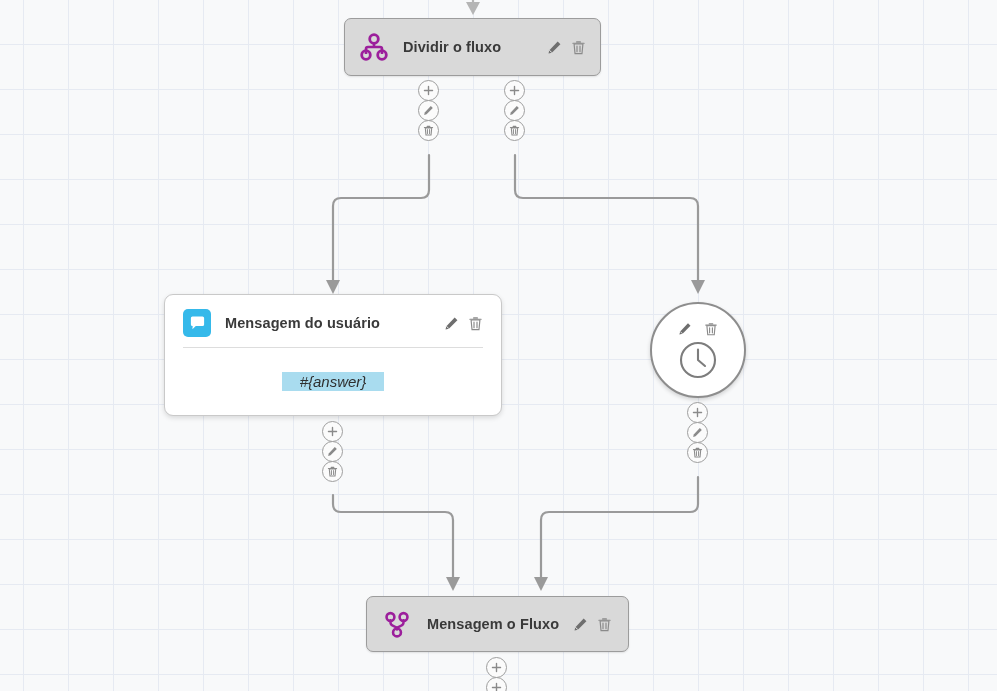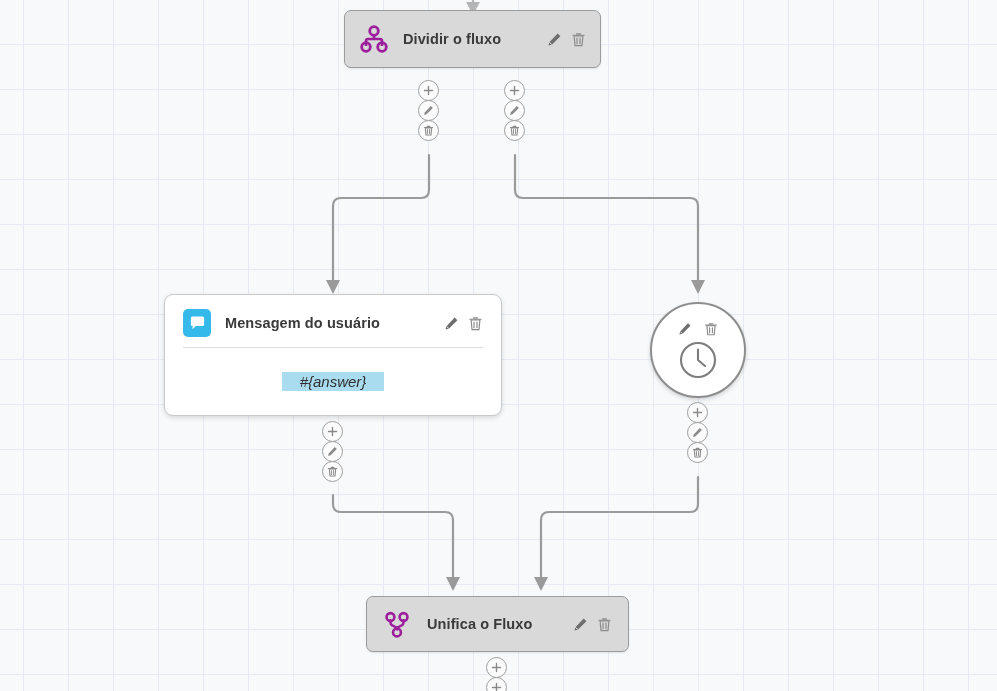--- a/index.html
+++ b/index.html
@@ -193,21 +193,21 @@
       <path d="M 333 495 L 333 504 Q 333 512 341 512 L 445 512 Q 453 512 453 520 L 453 580" stroke="#9a9a9a" stroke-width="2.2" fill="none" stroke-linecap="round"></path>
       <path d="M 446 577 L 460 577 L 453 591 Z" fill="#9a9a9a"></path>
     </g>
 
     <g>
       <path d="M 698 477 L 698 504 Q 698 512 690 512 L 549 512 Q 541 512 541 520 L 541 580" stroke="#9a9a9a" stroke-width="2.2" fill="none" stroke-linecap="round"></path>
       <path d="M 534 577 L 548 577 L 541 591 Z" fill="#9a9a9a"></path>
     </g>
   </svg>
 
-  <div class="node node-box" style="left:344px; top:10px; width:257px; height:58px; padding:0 14px;">
+  <div class="node node-box" style="left:344px; top:18px; width:257px; height:58px; padding:0 14px;">
     <span class="node-icon">
       <svg width="30" height="28" viewBox="0 0 30 28" xmlns="http://www.w3.org/2000/svg">
         <g stroke="#9c1f9c" stroke-width="2.6" fill="none">
           <path d="M 15 9 L 15 14 M 7 21 L 7 16 Q 7 14 9 14 L 21 14 Q 23 14 23 16 L 23 21"></path>
         </g>
         <circle cx="15" cy="6" r="4.3" fill="none" stroke="#9c1f9c" stroke-width="2.8"></circle>
         <circle cx="7" cy="22" r="4.3" fill="none" stroke="#9c1f9c" stroke-width="2.8"></circle>
         <circle cx="23" cy="22" r="4.3" fill="none" stroke="#9c1f9c" stroke-width="2.8"></circle>
       </svg>
     </span>
@@ -359,21 +359,21 @@
 
   <div class="node node-box" style="left:366px; top:596px; width:263px; height:56px; padding:0 16px;">
     <span class="node-icon">
       <svg width="28" height="30" viewBox="0 0 30 30" xmlns="http://www.w3.org/2000/svg">
         <path d="M 8 11 L 8 13 Q 8 16 11 17 L 15 19 M 22 11 L 22 13 Q 22 16 19 17 L 15 19 L 15 21" stroke="#9c1f9c" stroke-width="2.6" fill="none" stroke-linecap="round"></path>
         <circle cx="8" cy="7.5" r="4.2" fill="none" stroke="#9c1f9c" stroke-width="2.8"></circle>
         <circle cx="22" cy="7.5" r="4.2" fill="none" stroke="#9c1f9c" stroke-width="2.8"></circle>
         <circle cx="15" cy="24" r="4.2" fill="none" stroke="#9c1f9c" stroke-width="2.8"></circle>
       </svg>
     </span>
-    <span class="node-title" style="margin-left:16px;">Unifica o Fluxo</span>
+    <span class="node-title" style="margin-left:16px;">Mensagem o Fluxo</span>
     <span class="node-actions" style="margin-left:auto;">
       <span class="act">
         <svg width="15" height="15" viewBox="0 0 16 16" xmlns="http://www.w3.org/2000/svg">
           <path d="M 11.4 1.5 L 14.3 4.4 L 5.2 13.5 L 1.6 14.4 L 2.5 10.8 Z" fill="#6e6e6e"></path>
           <path d="M 2.5 10.8 L 5.2 13.5" stroke="#ffffff" stroke-width="0.9"></path>
         </svg>
       </span>
       <span class="act">
         <svg width="15" height="15" viewBox="0 0 16 16" xmlns="http://www.w3.org/2000/svg">
           <path d="M 3.3 4.3 L 12.7 4.3 L 11.7 14.6 L 4.3 14.6 Z" fill="none" stroke="#8a8a8a" stroke-width="1.25"></path>

